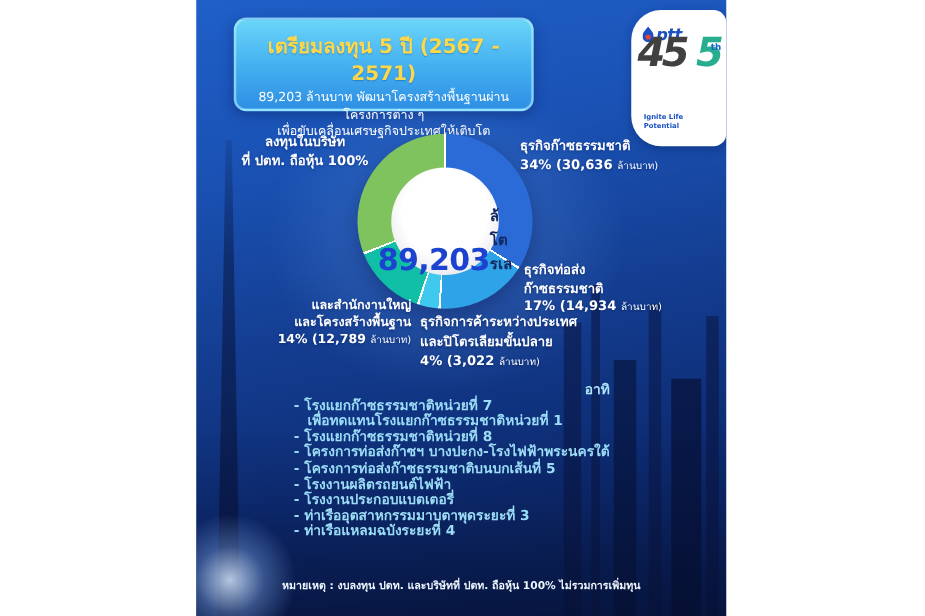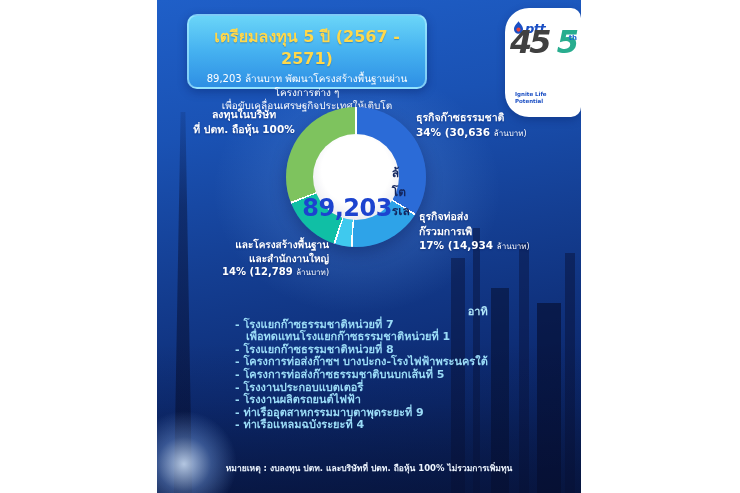--- a/index.html
+++ b/index.html
@@ -133,40 +133,45 @@
       <div>ที่ ปตท. ถือหุ้น 100%</div>
     </div>
 
     <div class="co co-gas">
       <div>ธุรกิจก๊าซธรรมชาติ</div>
       <div><span>34% (30,636</span> <span class="unit">ล้านบาท)</span></div>
     </div>
 
     <div class="co co-pipe">
       <div>ธุรกิจท่อส่ง</div>
-      <div>ก๊รวมการเพิ</div>
+      <div>ก๊าซธรรมชาติ</div>
       <div><span>17% (14,934</span> <span class="unit">ล้านบาท)</span></div>
     </div>
 
+    <div class="co co-trade">
+      <div>ธุรกิจการค้าระหว่างประเทศ</div>
+      <div>และปิโตรเลียมขั้นปลาย</div>
+      <div><span>4% (3,022</span> <span class="unit">ล้านบาท)</span></div>
+    </div>
 
     <div class="co co-new">
+      <div>และสำนักงานใหญ่</div>
       <div>และโครงสร้างพื้นฐาน</div>
-      <div>และสำนักงานใหญ่</div>
       <div><span>14% (12,789</span> <span class="unit">ล้านบาท)</span></div>
     </div>
 
     <div class="projects">
       <div class="intro">อาทิ</div>
       <div>- โรงแยกก๊าซธรรมชาติหน่วยที่ 7</div>
       <div class="cont">เพื่อทดแทนโรงแยกก๊าซธรรมชาติหน่วยที่ 1</div>
       <div>- โรงแยกก๊าซธรรมชาติหน่วยที่ 8</div>
       <div>- โครงการท่อส่งก๊าซฯ บางปะกง-โรงไฟฟ้าพระนครใต้</div>
       <div>- โครงการท่อส่งก๊าซธรรมชาติบนบกเส้นที่ 5</div>
+      <div>- โรงงานผลิตรถยนต์ไฟฟ้า</div>
       <div>- โรงงานประกอบแบตเตอรี่</div>
-      <div>- โรงงานผลิตรถยนต์ไฟฟ้า</div>
-      <div>- ท่าเรืออุตสาหกรรมมาบตาพุดระยะที่ 9</div>
+      <div>- ท่าเรืออุตสาหกรรมมาบตาพุดระยะที่ 3</div>
       <div>- ท่าเรือแหลมฉบังระยะที่ 4</div>
     </div>
 
     <div class="note">หมายเหตุ : งบลงทุน ปตท. และบริษัทที่ ปตท. ถือหุ้น 100% ไม่รวมการเพิ่มทุน</div>
 
   </div>
 </div>
 
 </body></html>

